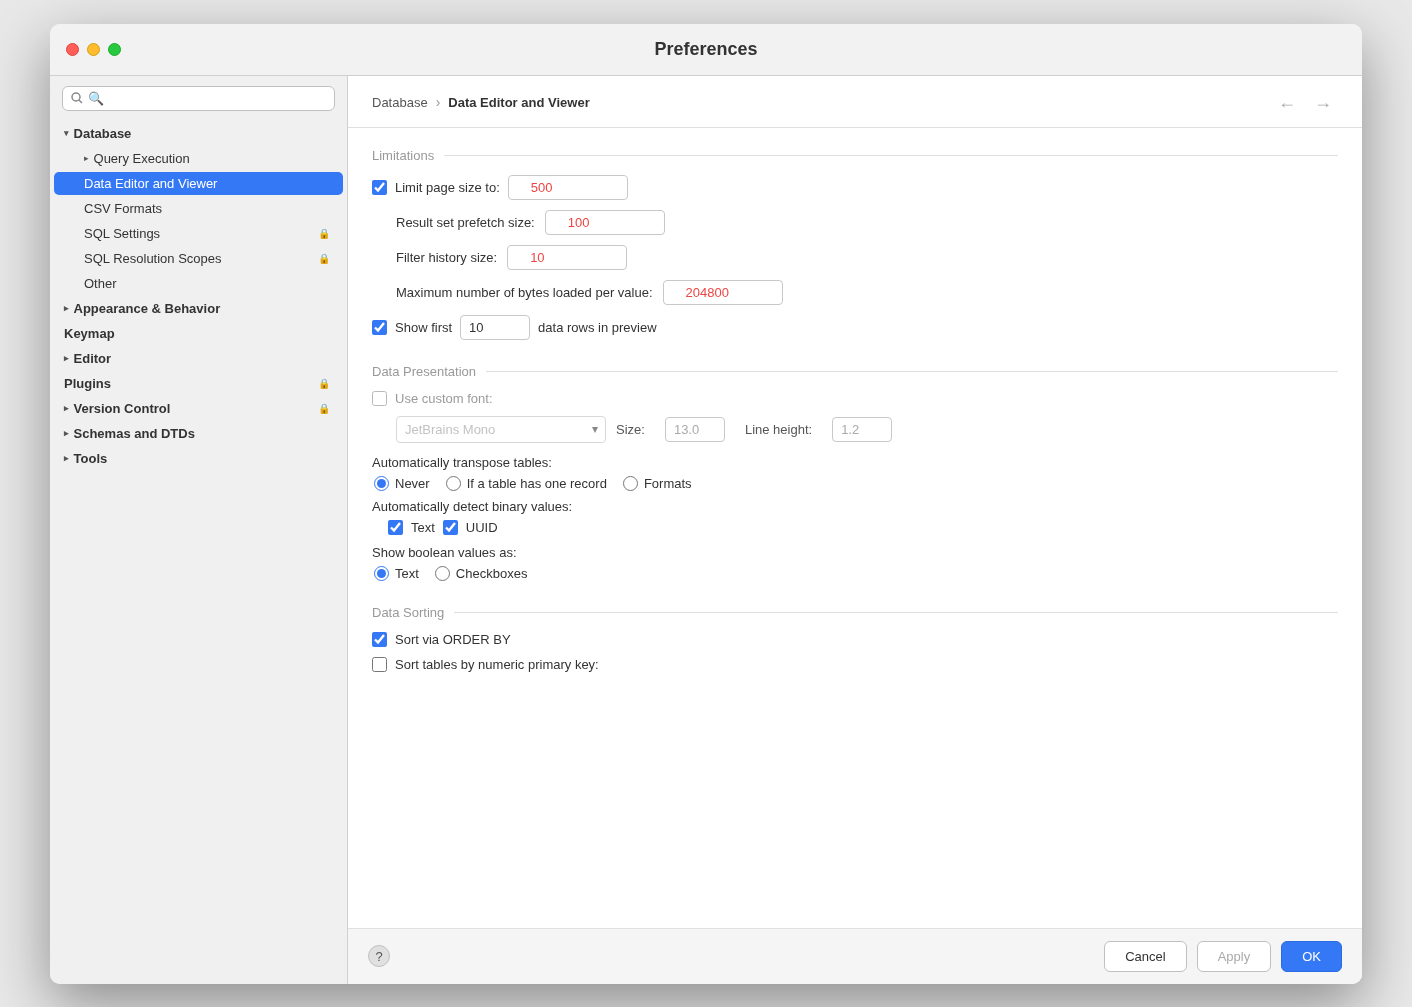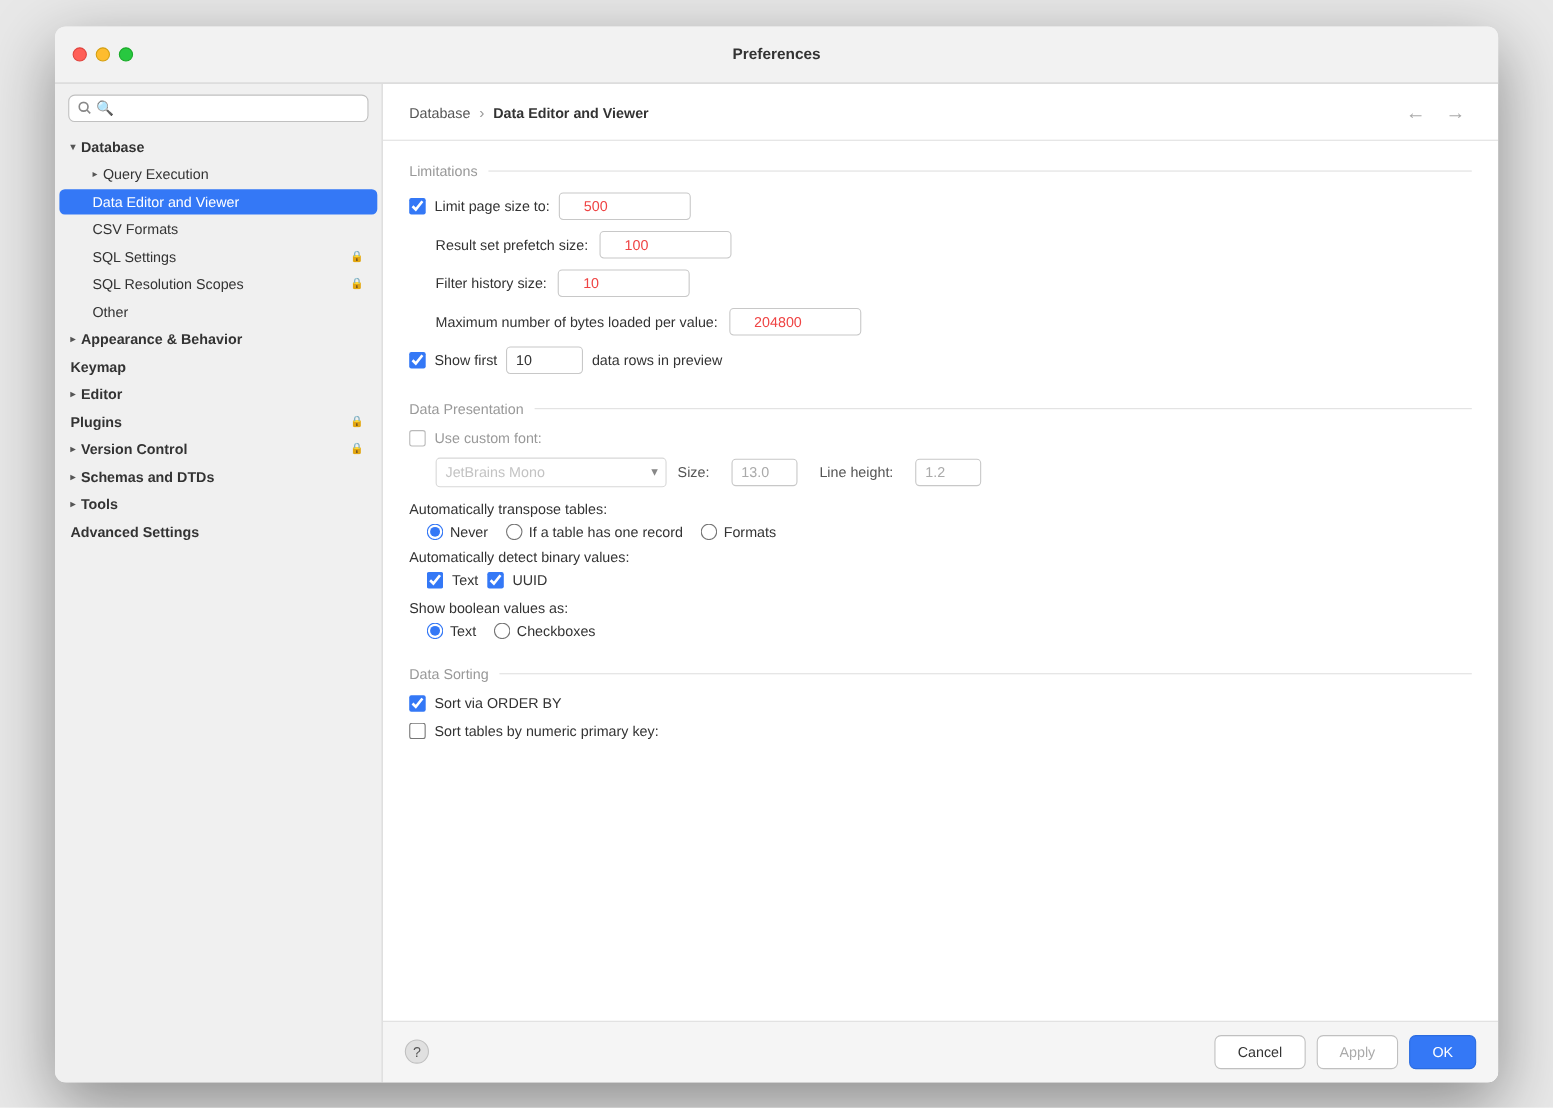--- a/index.html
+++ b/index.html
@@ -42,21 +42,21 @@
     .traffic-light {
       width: 13px;
       height: 13px;
       border-radius: 50%;
       cursor: pointer;
     }
     .traffic-light.close { background: #ff5f57; border: 1px solid #e0443e; }
     .traffic-light.minimize { background: #febc2e; border: 1px solid #d4a012; }
     .traffic-light.maximize { background: #28c840; border: 1px solid #1aab29; }
     .titlebar-title {
-      font-size: 14px;
+      font-size: 18px;
       font-weight: 600;
       color: #333;
     }
     .main-content {
       display: flex;
       flex: 1;
       overflow: hidden;
     }
     
     .sidebar {
@@ -261,21 +261,21 @@
       font-size: 13px;
       width: 60px;
       background: white;
       color: #aaa;
     }
     
     .radio-group {
       display: flex;
       align-items: center;
       gap: 16px;
-      margin-left: 16px;
+      margin-left: 2px;
       margin-bottom: 8px;
       flex-wrap: wrap;
     }
     .radio-item {
       display: flex;
       align-items: center;
       gap: 6px;
       cursor: pointer;
     }
     .radio-label {
@@ -444,23 +444,20 @@
       <div class="sidebar-item group-header">
         <span class="chevron">▸</span>
         <span>Schemas and DTDs</span>
       </div>
 
       <div class="sidebar-item group-header">
         <span class="chevron">▸</span>
         <span>Tools</span>
       </div>
 
-      <div class="sidebar-item group-header">
-        <span>Advanced Settings</span>
-      </div>
     </div>
 
     <div class="right-panel">
 
       <div class="panel-header">
         <div class="breadcrumb">
           <span class="breadcrumb-item">Database</span>
           <span class="breadcrumb-sep">›</span>
           <span class="breadcrumb-current">Data Editor and Viewer</span>
         </div>

